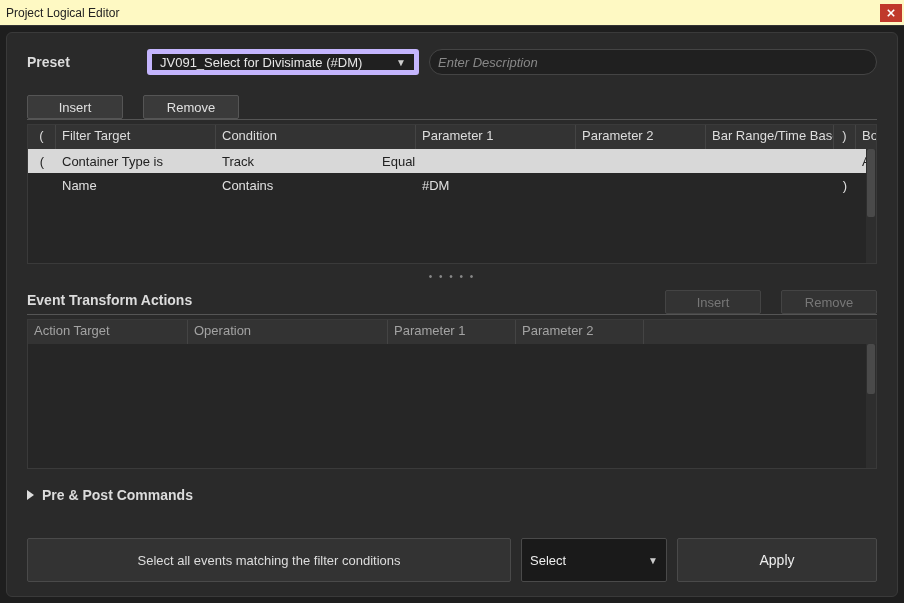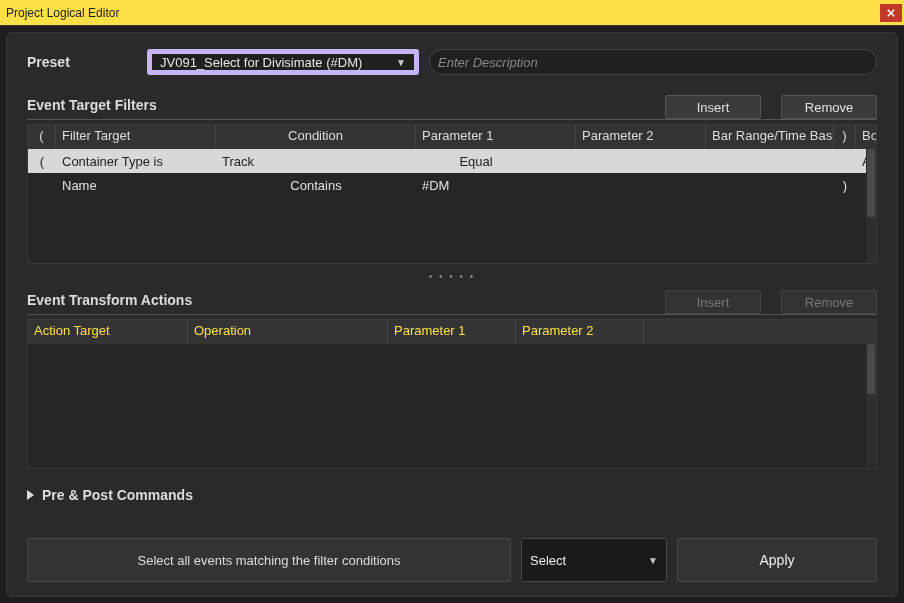--- a/index.html
+++ b/index.html
@@ -5,21 +5,21 @@
   * { box-sizing: border-box; margin: 0; padding: 0; }
   html, body { width: 904px; height: 603px; overflow: hidden; }
   body {
     font-family: -apple-system, "Segoe UI", Arial, sans-serif;
     font-size: 13px;
     background: #1e1e1e;
     color: #e0e0e0;
   }
   .titlebar {
     height: 26px;
-    background: #fde047;
+    background: #fef9c3;
     display: flex;
     align-items: center;
     justify-content: space-between;
     padding: 0 0 0 6px;
     border-bottom: 1px solid #333;
   }
   .titlebar-title { color: #222; font-size: 12px; }
   .close-btn {
     width: 22px; height: 18px;
     background: #c0392b;
@@ -108,21 +108,21 @@
     color: #ddd;
     font-size: 13px;
   }
   .thead .th {
     border-right: 1px solid #444;
     padding: 3px 6px;
     white-space: nowrap;
     overflow: hidden;
   }
   .thead .th:last-child { border-right: none; }
-  .thead.dim .th { color: #fde047; }
+  .thead.dim .th { color: #a3a3a3; }
   .tbody { position: relative; }
   .trow {
     display: flex;
     height: 24px;
     align-items: center;
     font-size: 13px;
   }
   .trow.sel { background: #d8d8d8; color: #222; }
   .trow .td { padding: 3px 6px; white-space: nowrap; overflow: hidden; }
   .scrollbar-v {
@@ -130,21 +130,21 @@
     background: #2e2e2e;
   }
   .scrollbar-v .thumb {
     position: absolute; left: 1px; right: 1px; top: 0; height: 60%;
     background: #4a4a4a; border-radius: 2px;
   }
 
   
   .f-c0 { width: 28px; text-align: center; }
   .f-c1 { width: 160px; }
-  .f-c2 { width: 200px; text-align: center; }
+  .f-c2 { width: 200px; }
   .f-c3 { width: 160px; }
   .f-c4 { width: 130px; }
   .f-c5 { width: 128px; }
   .f-c6 { width: 22px; text-align: center; }
   .f-c7 { flex: 1; }
 
   
   .a-c0 { width: 160px; }
   .a-c1 { width: 200px; }
   .a-c2 { width: 128px; }
@@ -226,21 +226,20 @@
     <div class="preset-row">
       <div class="preset-label">Preset</div>
       <div class="preset-combo">
         <span>JV091_Select for Divisimate (#DM)</span>
         <span class="chev">▼</span>
       </div>
       <input class="desc-input" placeholder="Enter Description" style="">
     </div>
 
     <div class="section-header">
-      <div class="section-title">Event Target Filters</div>
       <div class="btn-row">
         <div class="btn">Insert</div>
         <div class="btn">Remove</div>
       </div>
     </div>
     <div class="table filters">
       <div class="thead">
         <div class="th f-c0">(</div>
         <div class="th f-c1">Filter Target</div>
         <div class="th f-c2">Condition</div>

